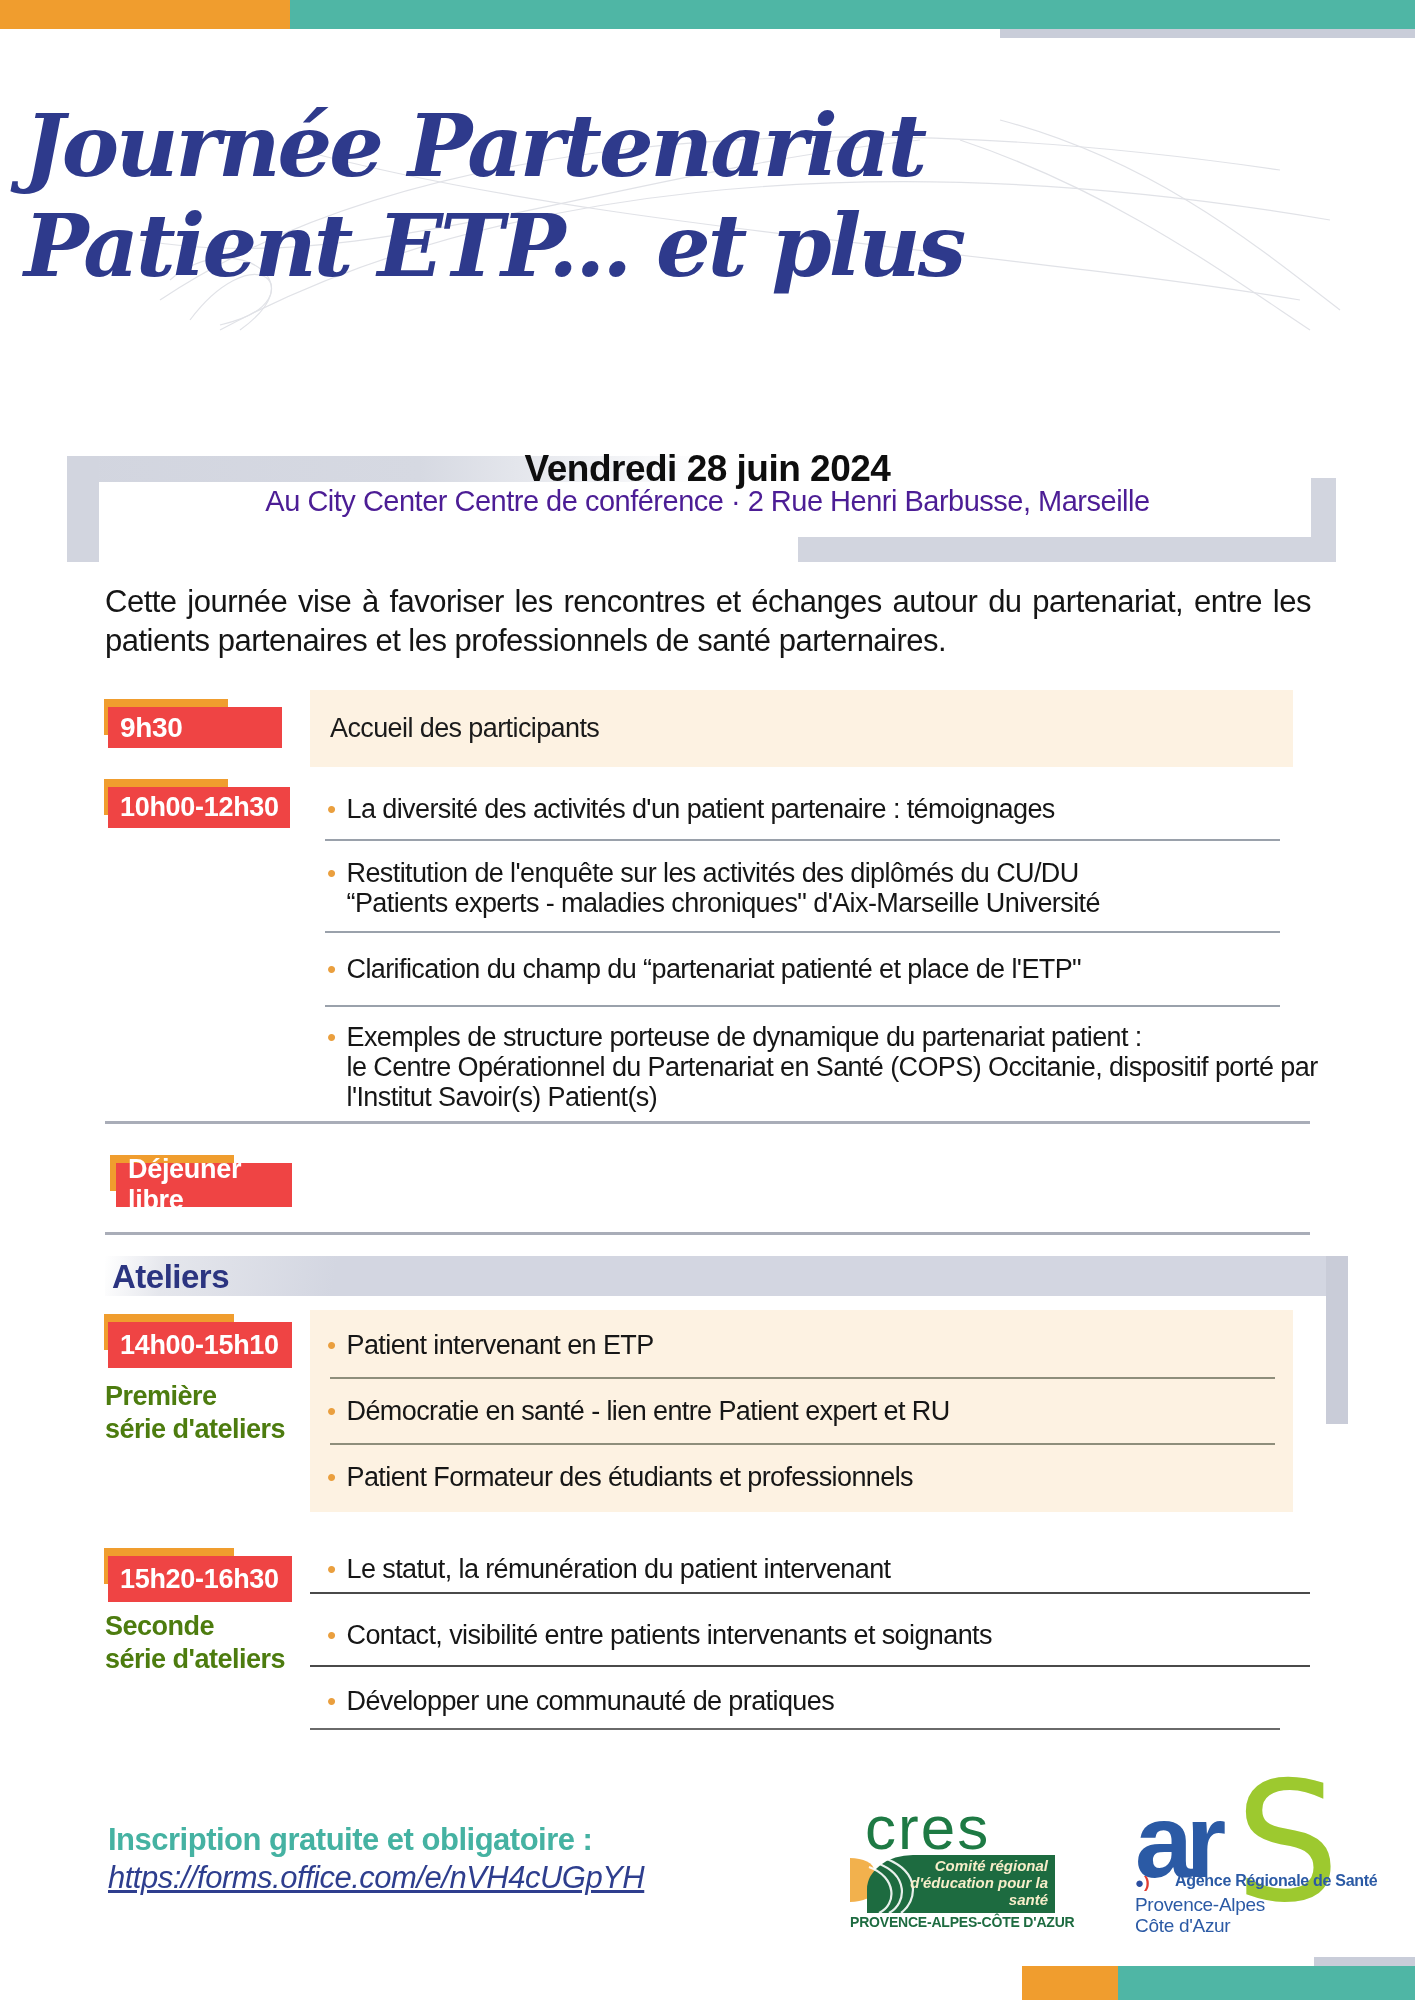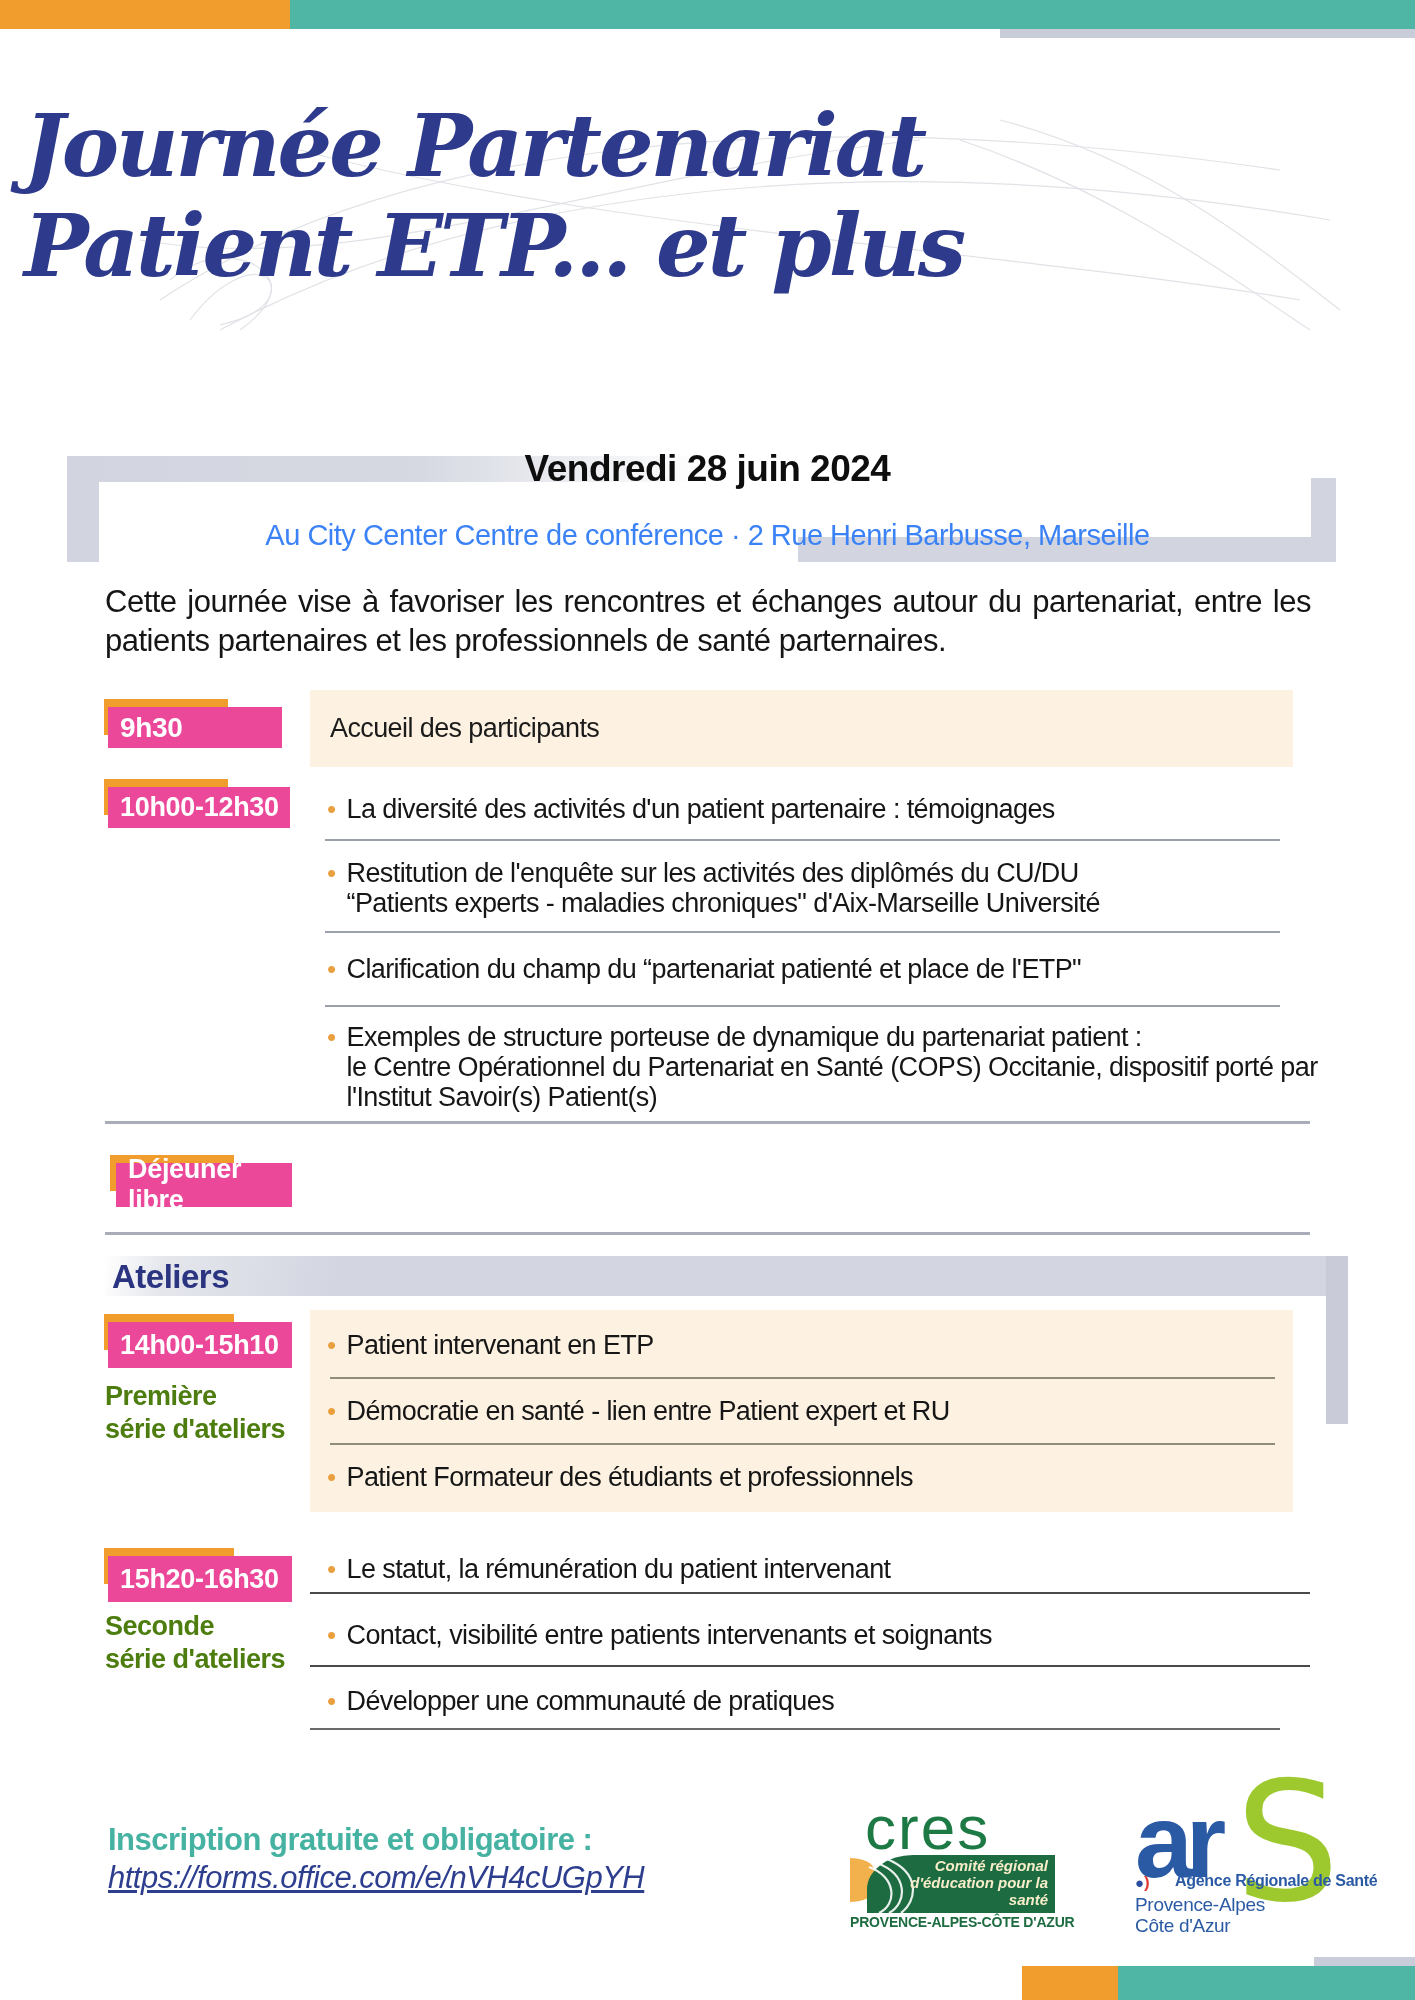--- a/index.html
+++ b/index.html
@@ -15,29 +15,29 @@
   
   .title{left:0;right:0;top:96px;text-align:left;
          font-family:"DejaVu Serif",serif;font-style:italic;font-weight:bold;
          color:#2E3A8C;font-size:86px;line-height:100px;letter-spacing:-3px;padding-left:24px;}
 
   
   .decor{background:#D2D5DF;}
 
   .date-title{left:67px;top:448px;width:1281px;text-align:center;
               font-size:37px;font-weight:bold;color:#0e0e0e;z-index:3;letter-spacing:-0.5px;}
-  .address{left:67px;top:519px;width:1281px;text-align:center;
-           font-size:29px;color:#3b82f6;z-index:3;letter-spacing:-0.5px;}
+  .address{left:67px;top:485px;width:1281px;text-align:center;
+           font-size:29px;color:#4c1d95;z-index:3;letter-spacing:-0.5px;}
 
   .intro{left:105px;top:582px;width:1206px;font-size:31px;line-height:39px;
          text-align:justify;letter-spacing:-0.5px;color:#151515;}
 
   
   .badge-accent{position:absolute;background:#F09D2E;}
-  .badge{position:absolute;background:#ec4899;color:#ffffff;font-weight:bold;
+  .badge{position:absolute;background:#ef4444;color:#ffffff;font-weight:bold;
          display:flex;align-items:center;padding-left:12px;letter-spacing:-0.3px;
          box-sizing:border-box;}
 
   .peach{background:#FDF2E2;}
 
   .item{position:absolute;white-space:nowrap;font-size:27px;letter-spacing:-0.6px;color:#161616;}
   .item .bullet{color:#EA9F3E;font-size:26px;margin-right:11px;vertical-align:1px;}
   .item .lines{display:inline-block;vertical-align:top;}
   .item .lines div{line-height:30px;white-space:nowrap;}
 

